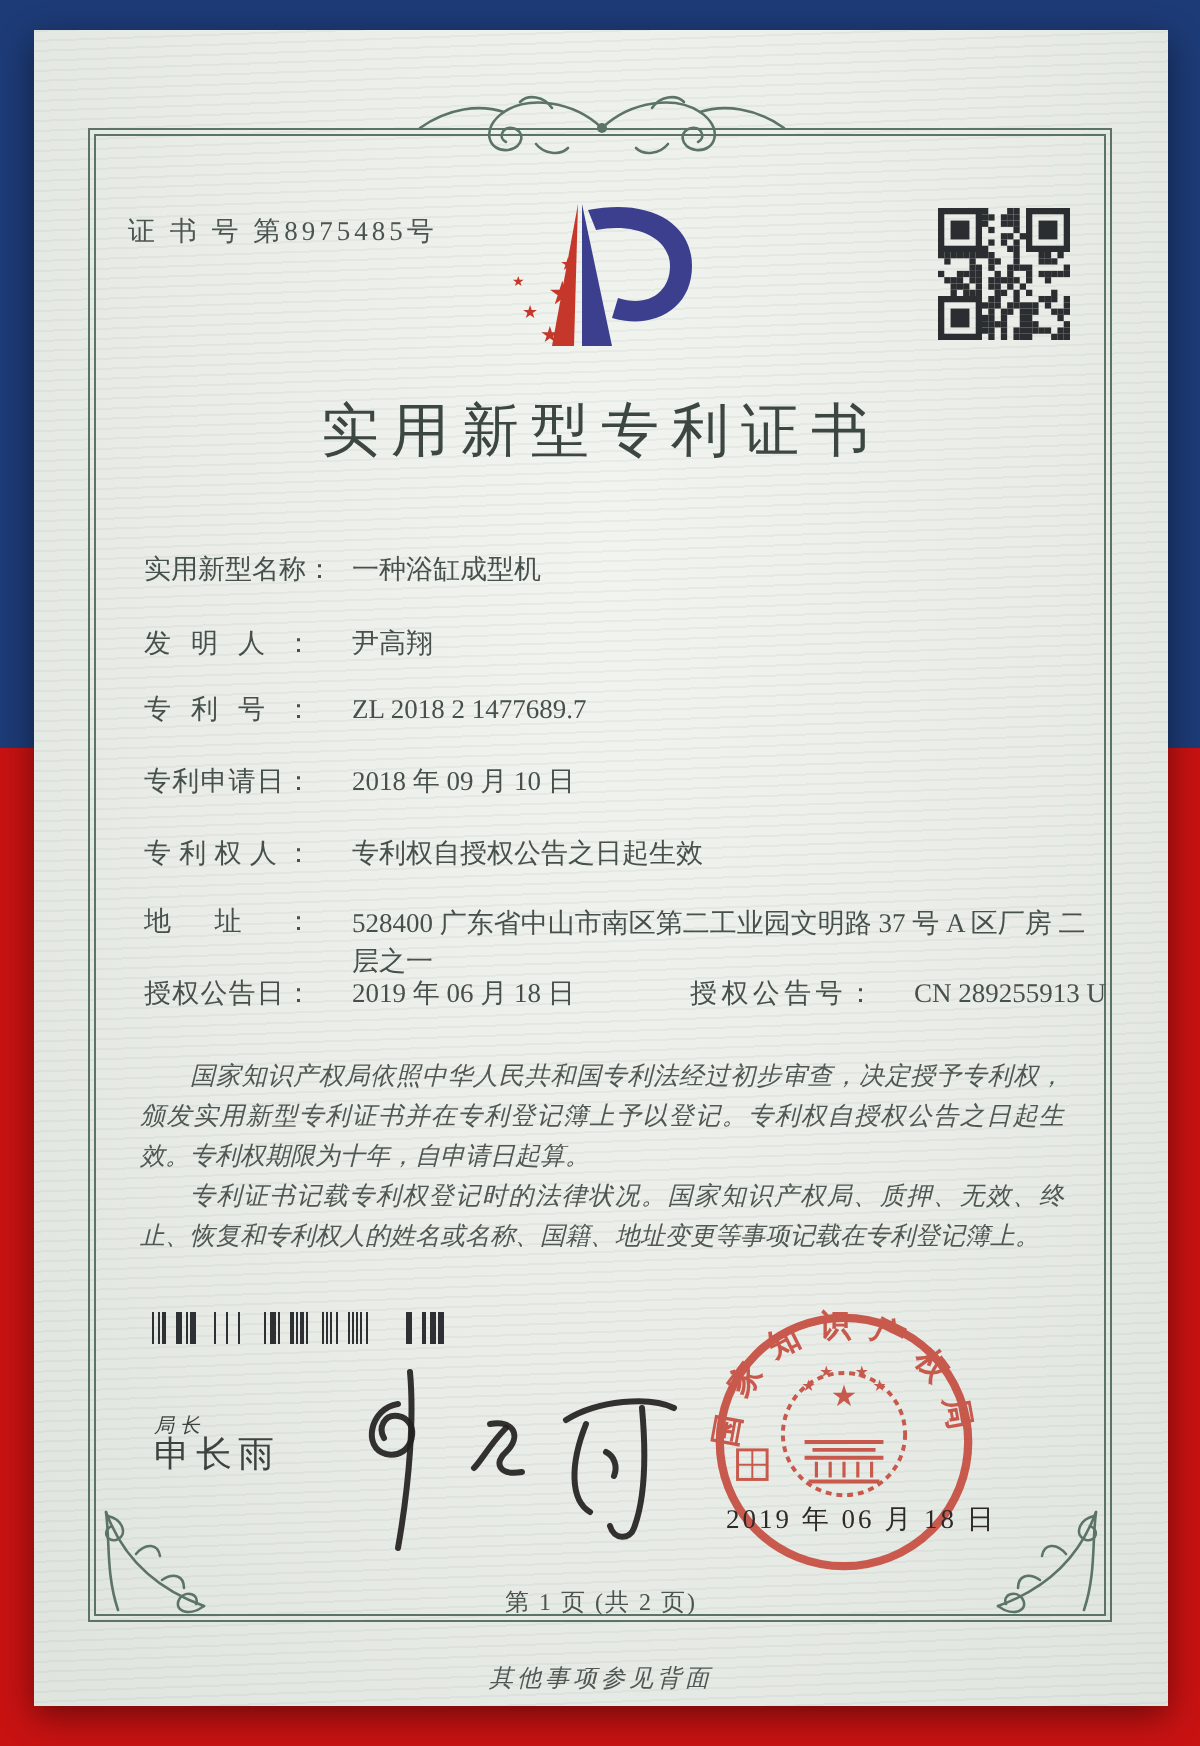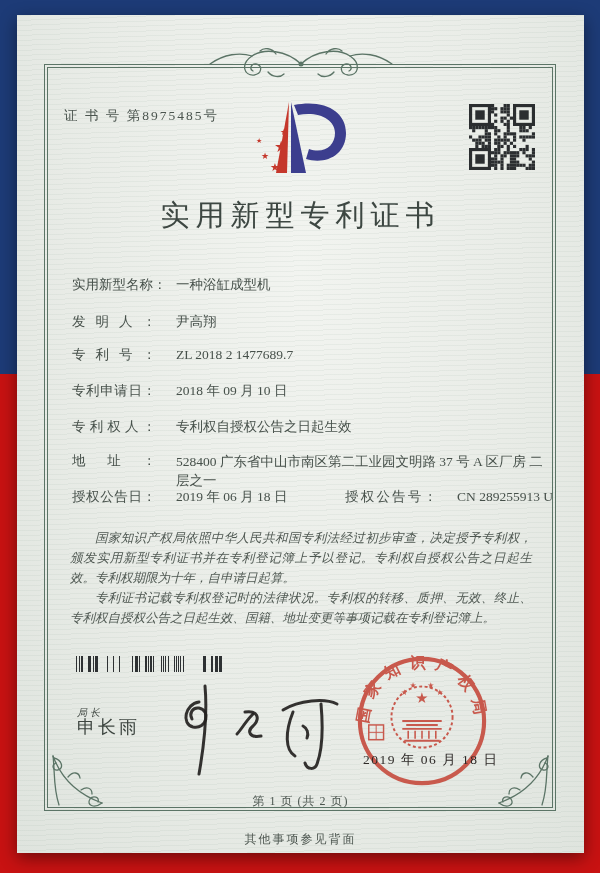--- a/index.html
+++ b/index.html
@@ -55,21 +55,21 @@
 
   .seal { position:absolute; left:336px; top:637px; width:138px; height:138px; }
   .seal-date { position:absolute; left:346px; top:736px; font-size:13.5px; letter-spacing:1.5px; color:#2e2a28; }
 
   .director-label { position:absolute; left:60px; top:691px; font-size:10px; letter-spacing:3px; color:#3c443f;font-style:italic; }
   .director-name  { position:absolute; left:60px; top:700px; font-size:18px; letter-spacing:3px; color:#3c443f; }
   .signature { position:absolute; left:148px; top:665px; width:185px; height:100px; }
   .signature path { fill:none; stroke:#23211f; stroke-width:3; stroke-linecap:round; opacity:.92; }
 
   .page-ind { position:absolute; left:0; right:0; top:778px; text-align:center; font-size:12px; letter-spacing:1px; color:#4b554f; }
-  .back-note { position:absolute; left:0; right:0; top:816px; text-align:center; font-size:12px; letter-spacing:2px; color:#4f5852; }
+  .back-note { position:absolute; left:0; right:0; top:816px; text-align:center; font-size:12px; letter-spacing:2px; color:#4f5852; font-style:italic; }
 </style>
 </head>
 <body>
 
 <div class="bg-bottom"></div>
 
 <div class="paper">
 
   <div class="frame"></div>
 
@@ -302,21 +302,21 @@
   </div>
   <div class="field" style="top:473px">
     <span class="lab">授权公告日：</span><span class="val">2019 年 06 月 18 日</span>
   </div>
   <div class="field g2" style="top:473px">
     <span class="lab">授权公告号：</span><span class="val">CN 289255913 U</span>
   </div>
 
   <div class="body-text">
     <p>国家知识产权局依照中华人民共和国专利法经过初步审查，决定授予专利权，颁发实用新型专利证书并在专利登记簿上予以登记。专利权自授权公告之日起生效。专利权期限为十年，自申请日起算。</p>
-    <p>专利证书记载专利权登记时的法律状况。专利权的转移、质押、无效、终止、专利权自授权公告之日起生效、国籍、地址变更等事项记载在专利登记簿上。</p>
+    <p>专利证书记载专利权登记时的法律状况。国家知识产权局、质押、无效、终止、恢复和专利权人的姓名或名称、国籍、地址变更等事项记载在专利登记簿上。</p>
   </div>
 
   <div class="barcode">
     <svg viewBox="0 0 154 16" preserveAspectRatio="none">
         <g id="barcode-bars">
           <rect x="5" y="0" width="1" height="16"></rect>
           <rect x="8" y="0" width="1" height="16"></rect>
           <rect x="10" y="0" width="2" height="16"></rect>
           <rect x="17" y="0" width="3" height="16"></rect>
           <rect x="22" y="0" width="1" height="16"></rect>

